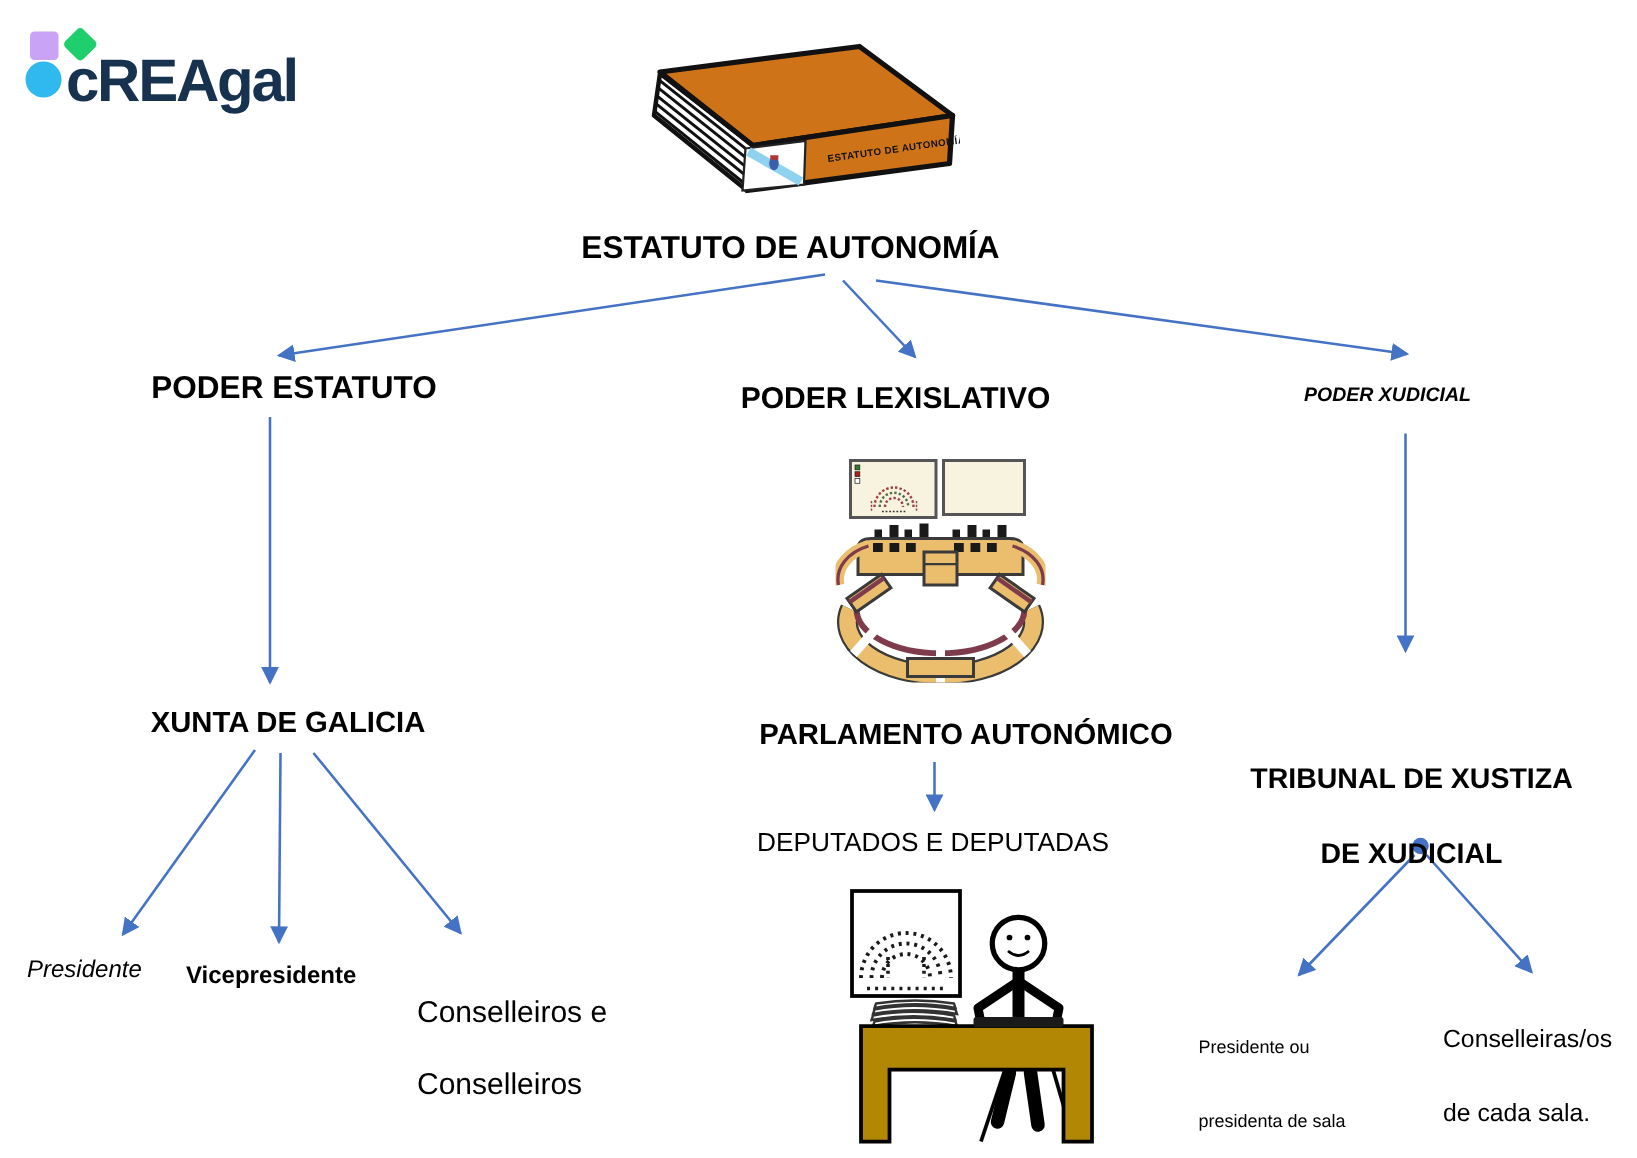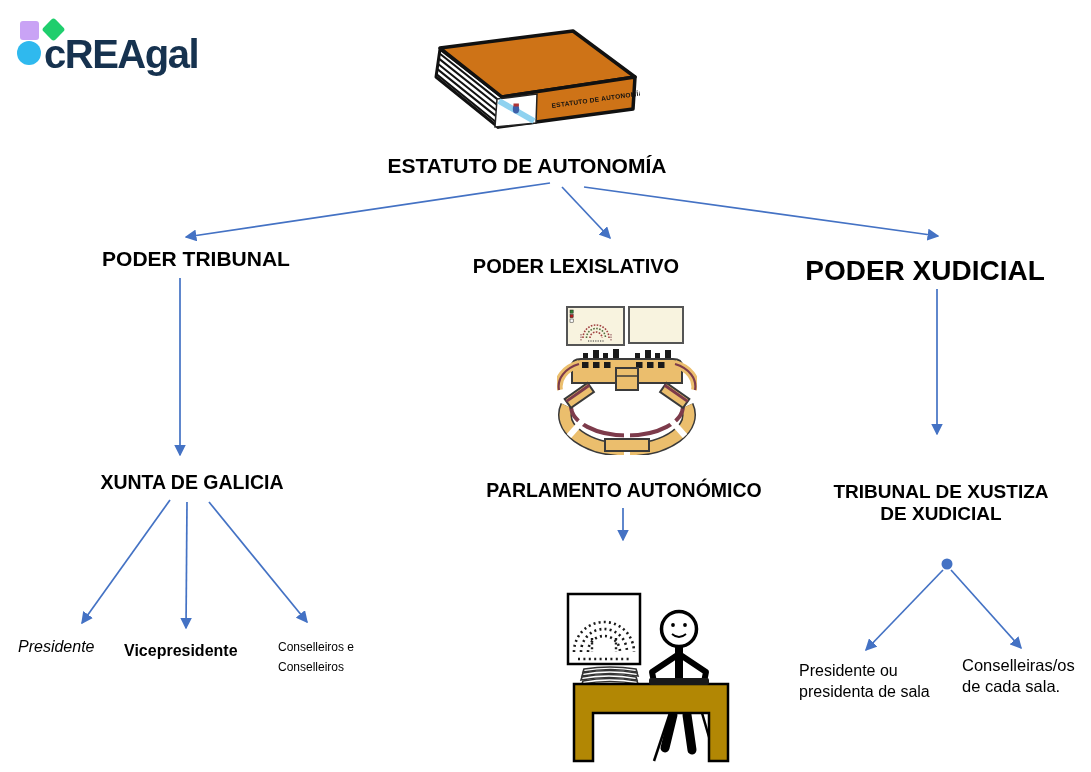--- a/index.html
+++ b/index.html
@@ -3,21 +3,21 @@
 <meta charset="utf-8">
 <style>
   html,body{margin:0;padding:0;background:#fff;}
   #canvas{position:relative;width:1091px;height:772px;background:#ffffff;overflow:hidden;
           font-family:"Liberation Sans",sans-serif;border-radius:21px;}
   .abs{position:absolute;}
   .lbl{position:absolute;color:#000;white-space:nowrap;font-family:"Liberation Sans",sans-serif;}
   .bold{font-weight:700;}
   .ctr{transform:translateX(-50%);text-align:center;}
   .two{line-height:21px;}
-  .two span{display:block;}
+  .two span{display:block;margin-top:28px;}
   
   #logo{position:absolute;left:14px;top:12px;width:220px;height:70px;}
   #logo .sq{position:absolute;left:6px;top:9px;width:19px;height:19px;background:#C9A3F5;border-radius:3px;}
   #logo .di{position:absolute;left:31px;top:9px;width:17px;height:17px;background:#1FCE6D;border-radius:3px;transform:rotate(45deg);}
   #logo .ci{position:absolute;left:3px;top:29px;width:24px;height:24px;background:#2FB9EE;border-radius:50%;}
   #logo .lt{position:absolute;left:30px;top:22px;font-size:40px;font-weight:700;letter-spacing:-1.5px;color:#16324F;line-height:1;}
   svg text{font-family:"Liberation Sans",sans-serif;}
 </style>
 </head>
 <body>
@@ -70,40 +70,41 @@
       <line x1="623" y1="508" x2="623" y2="540" marker-end="url(#arr)"></line>
       <line x1="937" y1="289" x2="937" y2="434" marker-end="url(#arr)"></line>
       <line x1="943" y1="570" x2="866" y2="650" marker-end="url(#arr)"></line>
       <line x1="951" y1="570" x2="1021" y2="648" marker-end="url(#arr)"></line>
     </g>
     <circle cx="947" cy="564" r="5.5" fill="#4472C4"></circle>
   </svg>
 
   <div class="lbl bold ctr" style="left:527px;top:154px;font-size:21px;">ESTATUTO DE AUTONOMÍA</div>
 
-  <div class="lbl bold ctr" style="left:196px;top:247px;font-size:21px;">PODER TRIBUNAL</div>
-  <div class="lbl bold ctr" style="left:576px;top:255px;font-size:20px;">PODER LEXISLATIVO</div>
-  <div class="lbl bold ctr" style="left:925px;top:255px;font-size:28px;">PODER XUDICIAL</div>
+  <div class="lbl bold ctr" style="left:196px;top:247px;font-size:21px;">PODER ESTATUTO</div>
+  <div class="lbl bold ctr" style="left:597px;top:255px;font-size:20px;">PODER LEXISLATIVO</div>
+  <div class="lbl bold ctr" style="left:925px;top:255px;font-size:13px;font-style:italic;">PODER XUDICIAL</div>
 
   <div class="lbl bold ctr" style="left:192px;top:471px;font-size:19.5px;">XUNTA DE GALICIA</div>
-  <div class="lbl bold ctr" style="left:624px;top:479px;font-size:19.5px;">PARLAMENTO AUTONÓMICO</div>
+  <div class="lbl bold ctr" style="left:644px;top:479px;font-size:19.5px;">PARLAMENTO AUTONÓMICO</div>
   <div class="lbl bold ctr two" style="left:941px;top:481px;font-size:19px;line-height:22px;">
     <span>TRIBUNAL DE XUSTIZA</span>
     <span>DE XUDICIAL</span>
   </div>
 
+  <div class="lbl ctr" style="left:622px;top:551px;font-size:17.5px;">DEPUTADOS E DEPUTADAS</div>
 
   <div class="lbl" style="left:18px;top:638px;font-size:16px;font-style:italic;">Presidente</div>
   <div class="lbl" style="left:124px;top:642px;font-size:16px;font-weight:bold;">Vicepresidente</div>
-  <div class="lbl two" style="left:278px;top:637px;font-size:12px;line-height:20px;">
+  <div class="lbl two" style="left:278px;top:637px;font-size:20px;line-height:20px;">
     <span>Conselleiros e</span>
     <span>Conselleiros</span>
   </div>
 
-  <div class="lbl two" style="left:799px;top:660px;font-size:16px;line-height:21px;">
+  <div class="lbl two" style="left:799px;top:660px;font-size:12px;line-height:21px;">
     <span>Presidente ou</span>
     <span>presidenta de sala</span>
   </div>
   <div class="lbl two" style="left:962px;top:655px;font-size:16.5px;line-height:21px;">
     <span>Conselleiras/os</span>
     <span>de cada sala.</span>
   </div>
 
   <svg class="abs" style="left:557px;top:298px;" width="140" height="157" viewBox="0 0 140 157">
 

